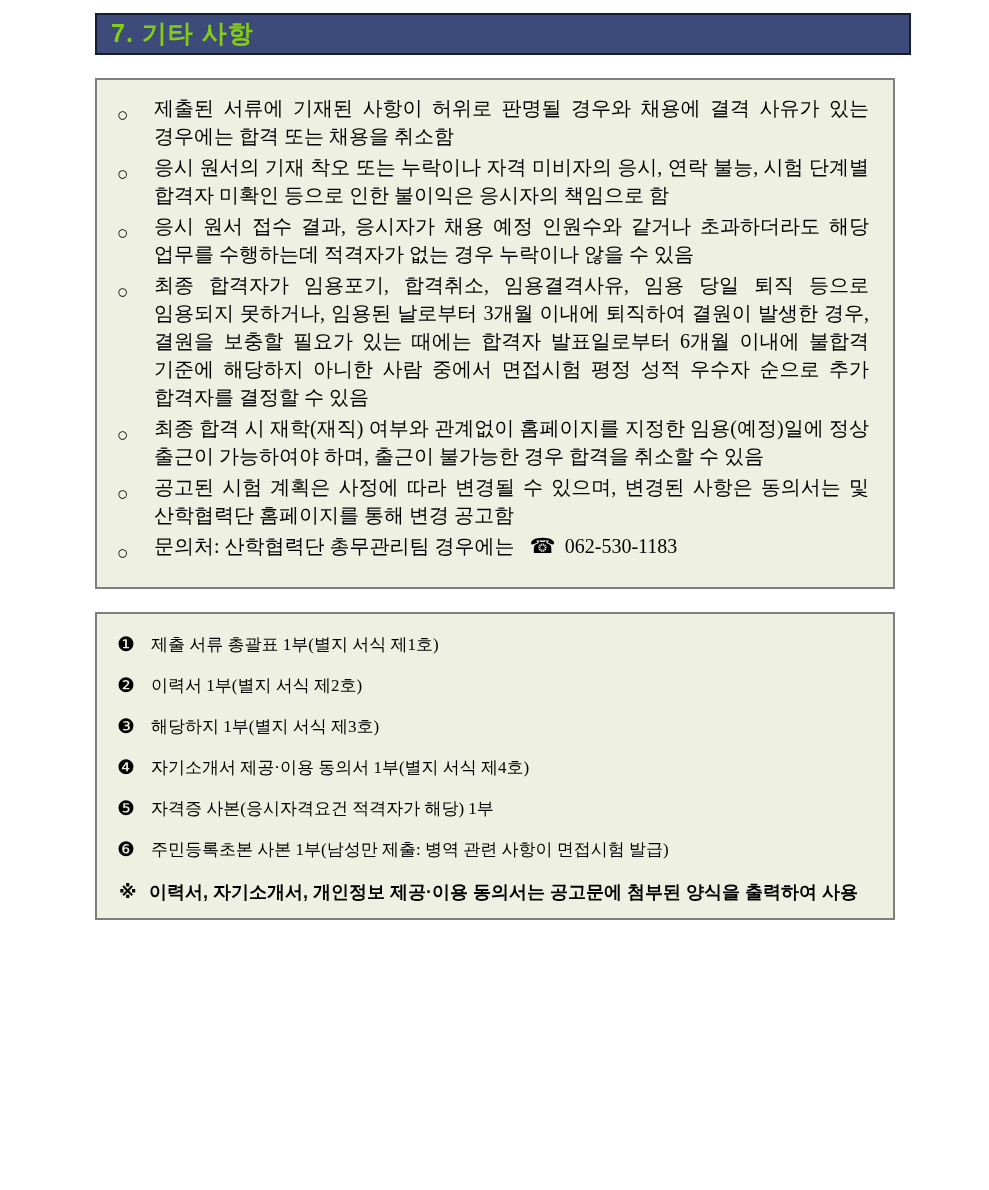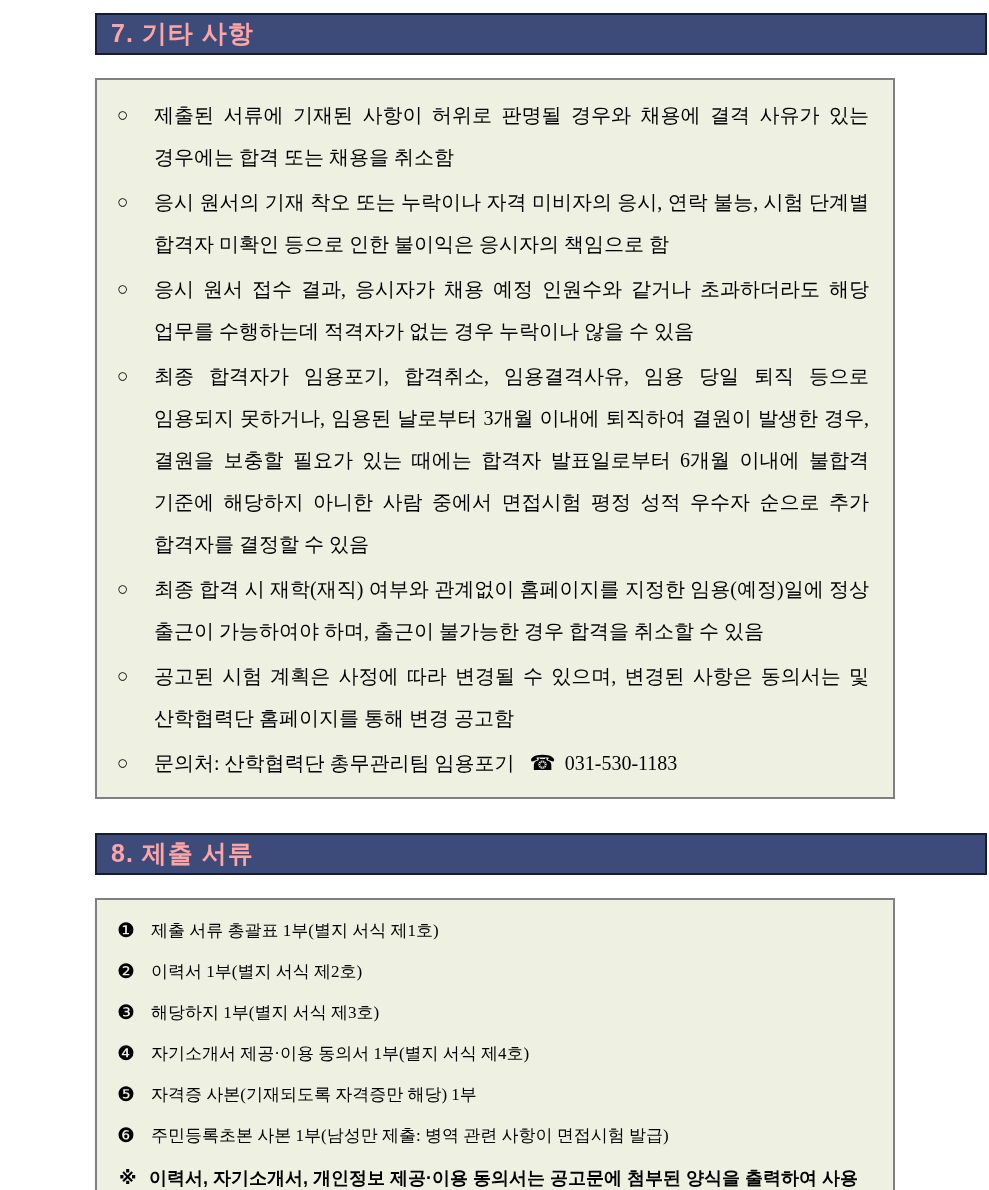--- a/index.html
+++ b/index.html
@@ -10,25 +10,25 @@
     font-family: "Liberation Serif", "DejaVu Serif", serif;
     color: #000000;
     position: relative;
   }
   .wrap {
     padding-left: 95px;
     padding-top: 13px;
     width: 800px;
   }
   .sec-bar {
-    width: 892px;
+    width: 816px;
     box-sizing: border-box;
     background: #3d4b7b;
     border: 2px solid #161d33;
-    color: #fca5a5;
+    color: #84cc16;
     font-family: "Liberation Sans", "DejaVu Sans", sans-serif;
     font-weight: bold;
     font-size: 25px;
     line-height: 32px;
     padding: 2px 10px 4px 14px;
     letter-spacing: 1px;
   }
   .content-box {
     width: 800px;
     box-sizing: border-box;
@@ -43,21 +43,21 @@
   .item { display: flex; margin-bottom: 3px; }
   .marker {
     flex: 0 0 37px;
     font-size: 19px;
     line-height: 42px;
     color: #000;
   }
   .itext {
     flex: 1;
     font-size: 20px;
-    line-height: 42px;
+    line-height: 28px;
     text-align: justify;
     word-break: keep-all;
   }
   .contact-text { text-align: left; }
   .phone-ic { margin: 0 4px 0 10px; font-size: 21px; }
 
   .doc-item { display: flex; margin-bottom: 0; }
   .doc-marker {
     flex: 0 0 34px;
     font-size: 20px;
@@ -124,31 +124,28 @@
     </div>
 
     <div class="item">
       <span class="marker">○</span>
       <div class="itext">공고된 시험 계획은 사정에 따라 변경될 수 있으며, 변경된 사항은 동의서는 및 산학협력단 홈페이지를 통해 변경 공고함</div>
     </div>
 
     <div class="item">
       <span class="marker">○</span>
       <div class="itext contact-text">
-        <span>문의처: 산학협력단 총무관리팀 임용포기</span>
+        <span>문의처: 산학협력단 총무관리팀 경우에는</span>
         <span class="phone-ic">☎</span>
-        <span>031-530-1183</span>
+        <span>062-530-1183</span>
       </div>
     </div>
 
   </div>
 
-  <div class="sec-bar bar-8">
-    <span>8. 제출 서류</span>
-  </div>
 
   <div class="content-box box-8">
 
     <div class="doc-item">
       <span class="doc-marker">❶</span>
       <div class="doc-text">제출 서류 총괄표 1부(별지 서식 제1호)</div>
     </div>
 
     <div class="doc-item">
       <span class="doc-marker">❷</span>
@@ -160,21 +157,21 @@
       <div class="doc-text">해당하지 1부(별지 서식 제3호)</div>
     </div>
 
     <div class="doc-item">
       <span class="doc-marker">❹</span>
       <div class="doc-text">자기소개서 제공·이용 동의서 1부(별지 서식 제4호)</div>
     </div>
 
     <div class="doc-item">
       <span class="doc-marker">❺</span>
-      <div class="doc-text">자격증 사본(기재되도록 자격증만 해당) 1부</div>
+      <div class="doc-text">자격증 사본(응시자격요건 적격자가 해당) 1부</div>
     </div>
 
     <div class="doc-item">
       <span class="doc-marker">❻</span>
       <div class="doc-text">주민등록초본 사본 1부(남성만 제출: 병역 관련 사항이 면접시험 발급)</div>
     </div>
 
     <div class="note-row">
       <span class="note-marker">※</span>
       <div class="note-text">이력서, 자기소개서, 개인정보 제공·이용 동의서는 공고문에 첨부된 양식을 출력하여 사용</div>

